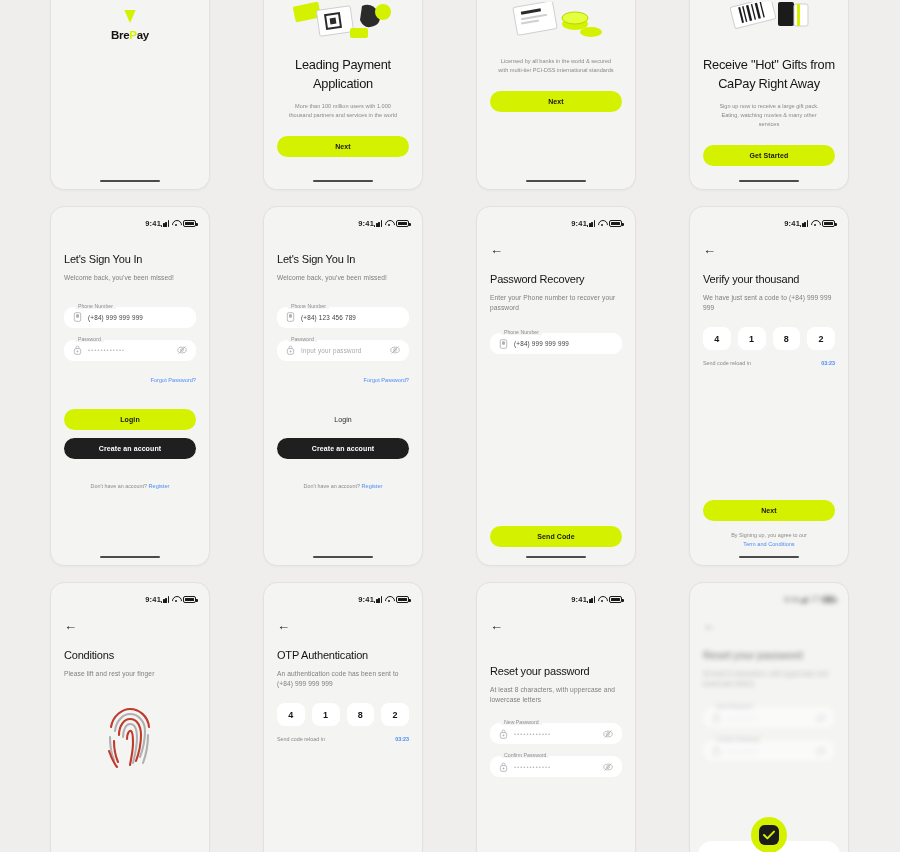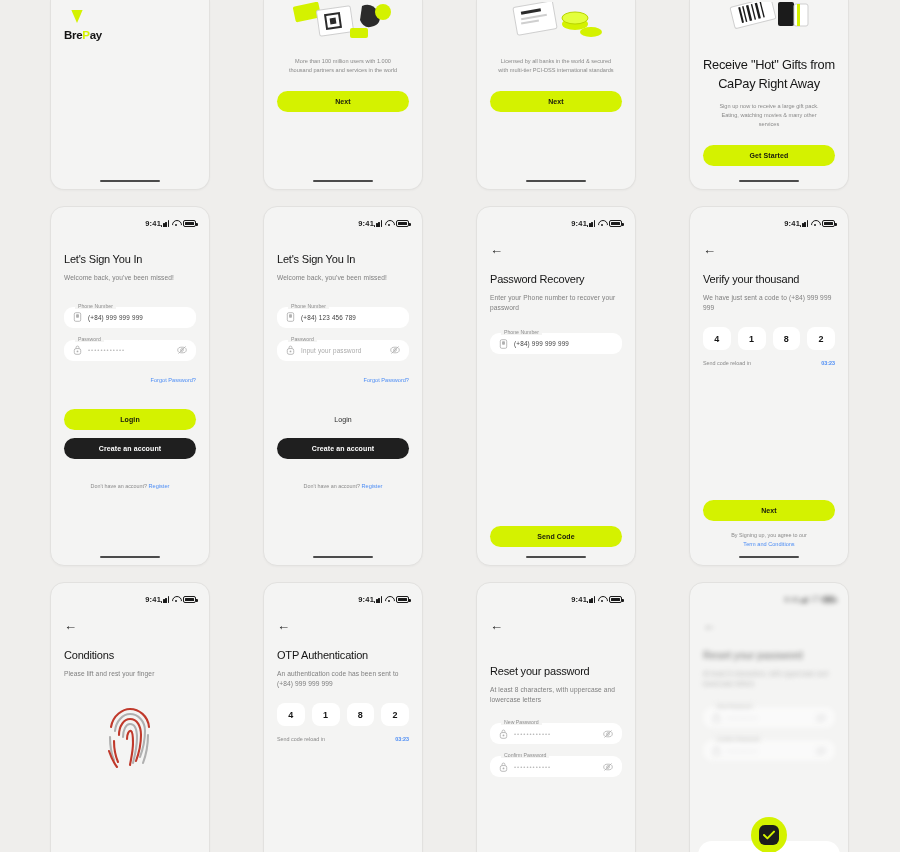--- a/index.html
+++ b/index.html
@@ -66,21 +66,21 @@
     color:#1b1b1b; font-size: 13px; line-height: 13px;
   }
   .h1 {
     font-size: 11px; font-weight: 400; color: #141414;
     letter-spacing: -.2px; line-height: 1.25;
   }
   .sub {
     font-size: 6.6px; color: #7e7e7e; line-height: 1.55; margin-top: 6px;
     letter-spacing: .1px;
   }
-  .center { text-align: left; }
+  .center { text-align: center; }
 
   
   .ob-title {
     font-size: 12.8px; color: #161616; text-align: center; line-height: 1.45;
     font-weight: 400; letter-spacing: -.25px;
   }
   .ob-sub {
     font-size: 5.6px; color: #8a8a8a; text-align: center; line-height: 1.6;
     margin-top: 9px; padding: 0 8px;
   }
@@ -181,20 +181,21 @@
         <svg width="110" height="46" viewBox="0 0 110 46">
           <rect x="6" y="2" width="26" height="16" rx="2" fill="#d4f200" transform="rotate(-12 19 10)"></rect>
           <rect x="30" y="6" width="34" height="26" rx="2" fill="#fff" stroke="#cfcfcf" transform="rotate(-8 47 19)"></rect>
           <rect x="38" y="12" width="14" height="14" fill="none" stroke="#2b2b2b" stroke-width="2" transform="rotate(-8 45 19)"></rect>
           <rect x="42" y="16" width="6" height="6" fill="#2b2b2b" transform="rotate(-8 45 19)"></rect>
           <path d="M74 4 q10 -4 16 6 q5 10 -4 14 q-10 4 -14 -6 z" fill="#2b2b2b"></path>
           <circle cx="95" cy="10" r="8" fill="#d4f200"></circle>
           <rect x="62" y="26" width="18" height="10" rx="2" fill="#d4f200"></rect>
         </svg>
       </div>
+      <div class="ob-title" style="margin-top:8px">Leading Payment Application</div>
       <div class="ob-sub">More than 100 million users with 1.000 thousand partners and services in the world</div>
       <div class="btn btn-lime" style="margin-top:16px">Next</div>
       <div class="home-ind"></div>
     </div>
   </div>
 
   <div class="phone tall-top">
     <div class="inner">
       <div class="art">
         <svg width="110" height="46" viewBox="0 0 110 46">

